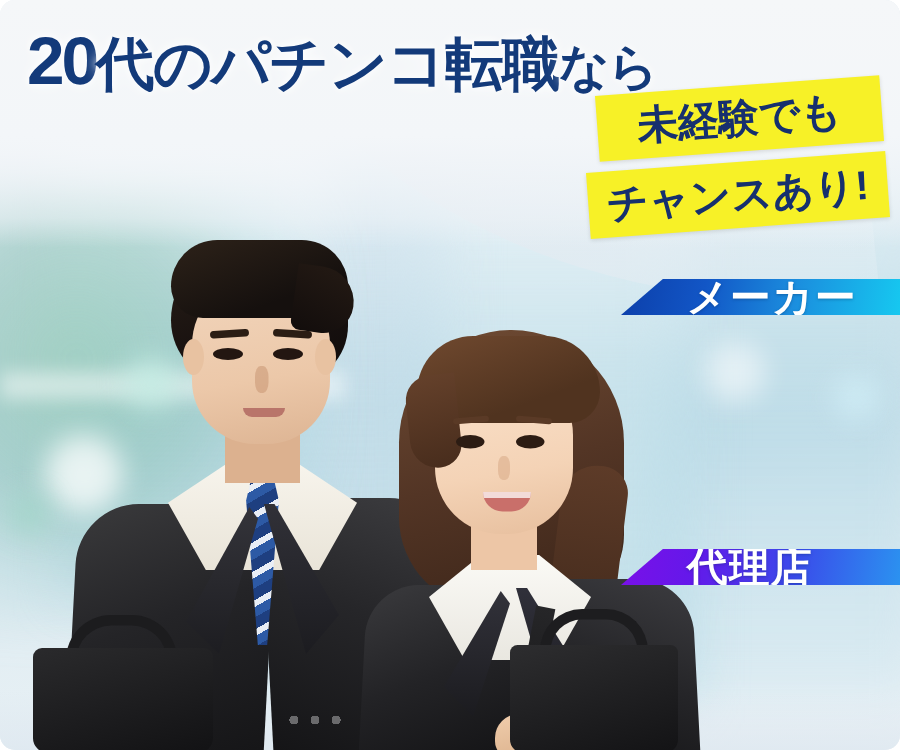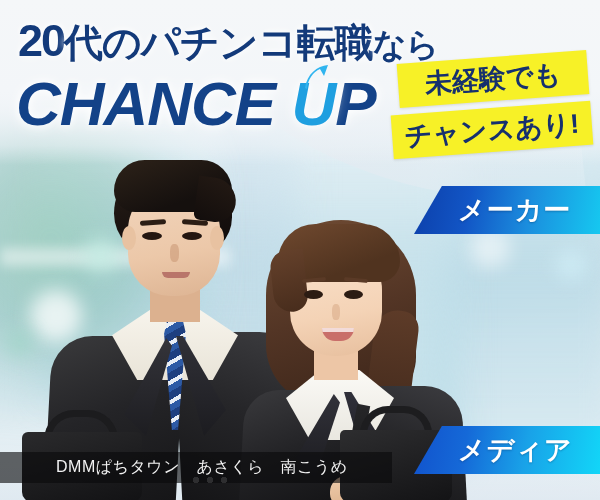--- a/index.html
+++ b/index.html
@@ -4,20 +4,21 @@
 <style>
   html,body{margin:0;padding:0;}
   body{
     width:600px;height:500px;overflow:hidden;
     font-family:"Liberation Sans","DejaVu Sans",sans-serif;
     background:#ffffff;
   }
   .banner{
     position:relative;width:600px;height:500px;overflow:hidden;
     background:#eef2f6;
+    border-radius:10px;
   }
 
   
   .bg{position:absolute;inset:0;overflow:hidden;}
   .bg-sky{
     position:absolute;inset:0;
     background:
       linear-gradient(170deg,#f4f7fa 0%,#eaf0f5 18%,#dbe8ef 34%,#cfe3ea 52%,#e3eef3 72%,#eef3f7 100%);
   }
   .bg-building-a{
@@ -265,21 +266,21 @@
     font-weight:bold;white-space:nowrap;
     display:flex;align-items:center;justify-content:center;
     box-shadow:0 1px 3px rgba(0,0,0,.12);
   }
   .badge1{left:398px;top:57px;width:190px;height:44px;font-size:27px;transform:rotate(-4.2deg);}
   .badge2{left:392px;top:108px;width:200px;height:44px;font-size:27px;transform:rotate(-4.2deg);}
 
   
   .cat-list{position:absolute;left:0;top:0;width:600px;height:500px;}
   .cat{
-    position:absolute;right:0;width:186px;height:48px;
+    position:absolute;right:0;width:186px;height:24px;
     clip-path:polygon(15% 0,100% 0,100% 100%,0 100%);
     display:flex;align-items:center;
     box-shadow:0 2px 5px rgba(0,0,0,.18);
   }
   .cat-label{
     color:#ffffff;font-weight:bold;font-size:27px;letter-spacing:1px;
     margin-left:44px;white-space:nowrap;
     text-shadow:0 1px 2px rgba(0,40,90,.35);
   }
   .cat0{top:186px;background:linear-gradient(100deg,#0c3faa 0%,#1256c6 30%,#1b8ede 62%,#16c8f0 100%);}
@@ -367,39 +368,31 @@
   <div class="bag-l-handle"></div>
   <div class="bag-l"></div>
   <div class="bag-studs"></div>
   <div class="bag-r-handle"></div>
   <div class="bag-r"></div>
 
   <div class="headline">
     <span class="num">20</span><span>代のパチンコ転職</span><span class="sm">なら</span>
   </div>
 
-  <div class="logo">
-    <span>CHANCE </span><span class="u-wrap"><span>U</span><svg class="swoosh" viewBox="0 0 30 26">
-          <path d="M4 24 C6 10,16 2,27 1 L23 12 L19 5 C12 8,7 15,6 25 Z" fill="#2fb4ef"></path>
-        </svg></span><span>P</span>
-  </div>
 
   <div class="badge badge1">
     <span>未経験でも</span>
   </div>
   <div class="badge badge2">
     <span>チャンスあり!</span>
   </div>
 
   <div class="cat-list">
     <div class="cat cat0">
       <span class="cat-label">メーカー</span>
     </div>
-    <div class="cat cat4">
-      <span class="cat-label">メディア</span>
+    <div class="cat cat3">
+      <span class="cat-label">代理店</span>
     </div>
   </div>
 
-  <div class="caption">
-    <span class="caption-text">DMMぱちタウン　あさくら　南こうめ</span>
-  </div>
 
 </div>
 
 </body></html>

